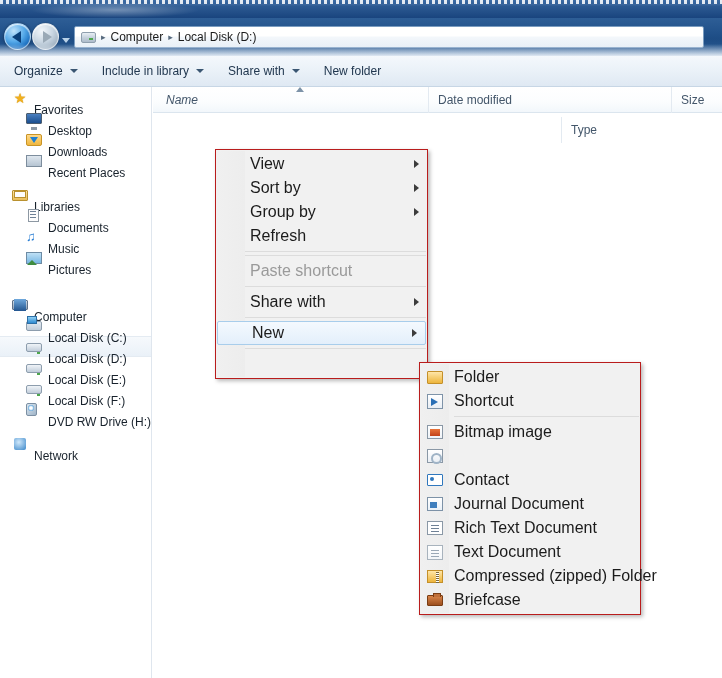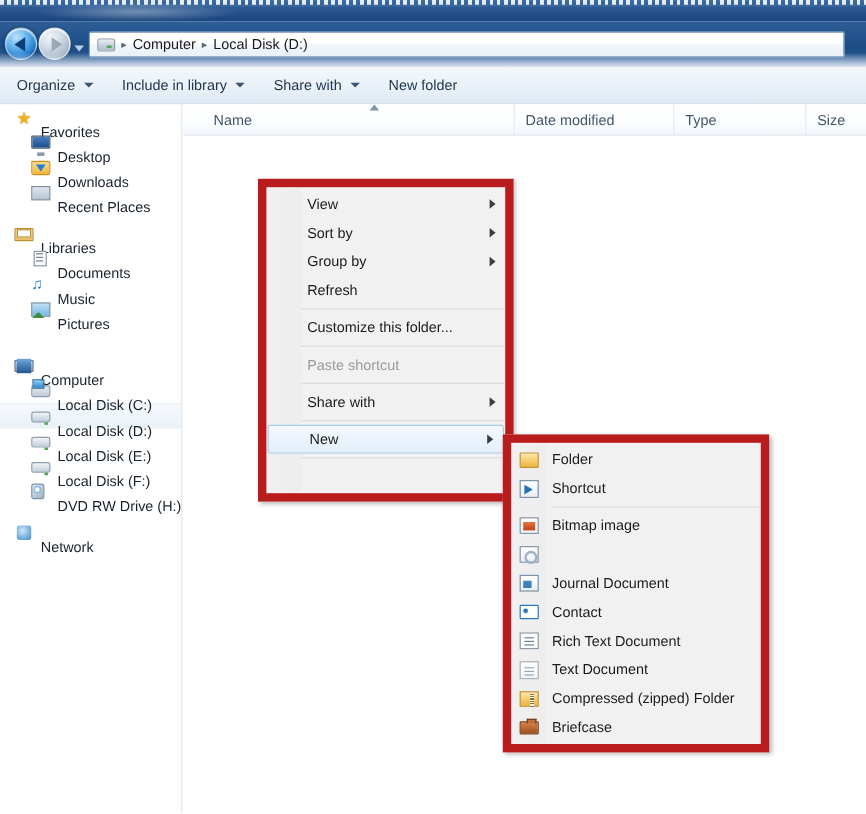--- a/index.html
+++ b/index.html
@@ -127,23 +127,23 @@
   .colhdr { position:absolute; left:0; top:0; width:569px; height:26px;
     background:linear-gradient(to bottom,#ffffff 0%,#fbfdfe 60%,#f2f7fb 100%);
     border-bottom:1px solid #dbe5ee; }
   .col { position:absolute; top:0; height:26px; display:flex; align-items:center;
     padding-left:9px; color:#43566a; font-size:12px; border-left:1px solid #e3eaf1;}
   .sortmark { position:absolute; left:139px; top:0px; width:0;height:0;
     border-left:4px solid transparent;border-right:4px solid transparent;border-bottom:5px solid #7d93a8;}
 
   
   .menu {
-    position:absolute; background:#f1f1f1; border:7px solid #b91c1c;
+    position:absolute; background:#f1f1f1; border:1px solid #b91c1c;
     box-shadow: 2px 2px 4px rgba(0,0,0,.28);
-    padding:2px 0; font-size:12px; color:#1b1b1b;
+    padding:2px 0; font-size:16px; color:#1b1b1b;
   }
   .menu .gutter { position:absolute; left:1px; top:1px; bottom:1px; width:28px;
     background:linear-gradient(to right,#f0f0f0,#ededed); }
   .menu .inner { position:relative; background:#f1f1f1; }
   .mi { position:relative; display:flex; align-items:center; height:24px;
     padding-left:34px; padding-right:22px; white-space:nowrap; }
   .mi.disabled { color:#9a9a9a; }
   .mi.hl { background:linear-gradient(to bottom,#f4f9fe,#e3effb);
            border:1px solid #a8cdeb; border-radius:2px; height:24px; margin:0 1px; }
   .mi .sub { position:absolute; right:8px; top:50%; margin-top:-4px;
@@ -317,28 +317,28 @@
     <div class="navrow">
       <span class="ico">
           <span class="i-net" style="display:block"></span>
         </span>
       <span class="lbl">Network</span>
     </div>
   </div>
 
   <div class="content">
     <div class="colhdr">
-      <div class="col" style="left:16px;width:275px;border-left:none;">
+      <div class="col" style="left:4px;width:275px;border-left:none;font-style:italic;">
         <span>Name</span>
         <span class="sortmark"></span>
       </div>
       <div class="col" style="left:275px;width:133px;">
         <span>Date modified</span>
       </div>
-      <div class="col" style="left:408px;width:110px;">
+      <div class="col" style="left:408px;width:110px;margin-top:30px;">
         <span>Type</span>
       </div>
       <div class="col" style="left:518px;width:51px;">
         <span>Size</span>
       </div>
     </div>
   </div>
 
   <div class="menu" style="left:215px; top:149px; width:213px;">
     <div class="gutter"></div>
@@ -354,23 +354,20 @@
       <div class="mi">
         <span>Group by</span>
         <span class="sub"></span>
       </div>
       <div class="mi">
         <span>Refresh</span>
       </div>
 
       <div class="msep"></div>
 
-      <div class="mi">
-        <span>Customize this folder...</span>
-      </div>
 
       <div class="msep"></div>
 
       <div class="mi disabled">
         <span>Paste shortcut</span>
       </div>
 
       <div class="msep"></div>
 
       <div class="mi">
@@ -408,28 +405,28 @@
       <div class="msep2"></div>
 
       <div class="mi">
         <span class="mico s-bmp"></span>
         <span>Bitmap image</span>
       </div>
       <div class="mi">
         <span class="mico s-cmd"></span>
       </div>
       <div class="mi">
+        <span class="mico s-contact"></span>
+        <span>Contact</span>
+      </div>
+      <div class="mi">
         <span class="mico s-journal"></span>
         <span>Journal Document</span>
       </div>
       <div class="mi">
-        <span class="mico s-contact"></span>
-        <span>Contact</span>
-      </div>
-      <div class="mi">
         <span class="mico s-rtf"></span>
         <span>Rich Text Document</span>
       </div>
       <div class="mi">
         <span class="mico s-txt"></span>
         <span>Text Document</span>
       </div>
       <div class="mi">
         <span class="mico s-zip"></span>
         <span>Compressed (zipped) Folder</span>

